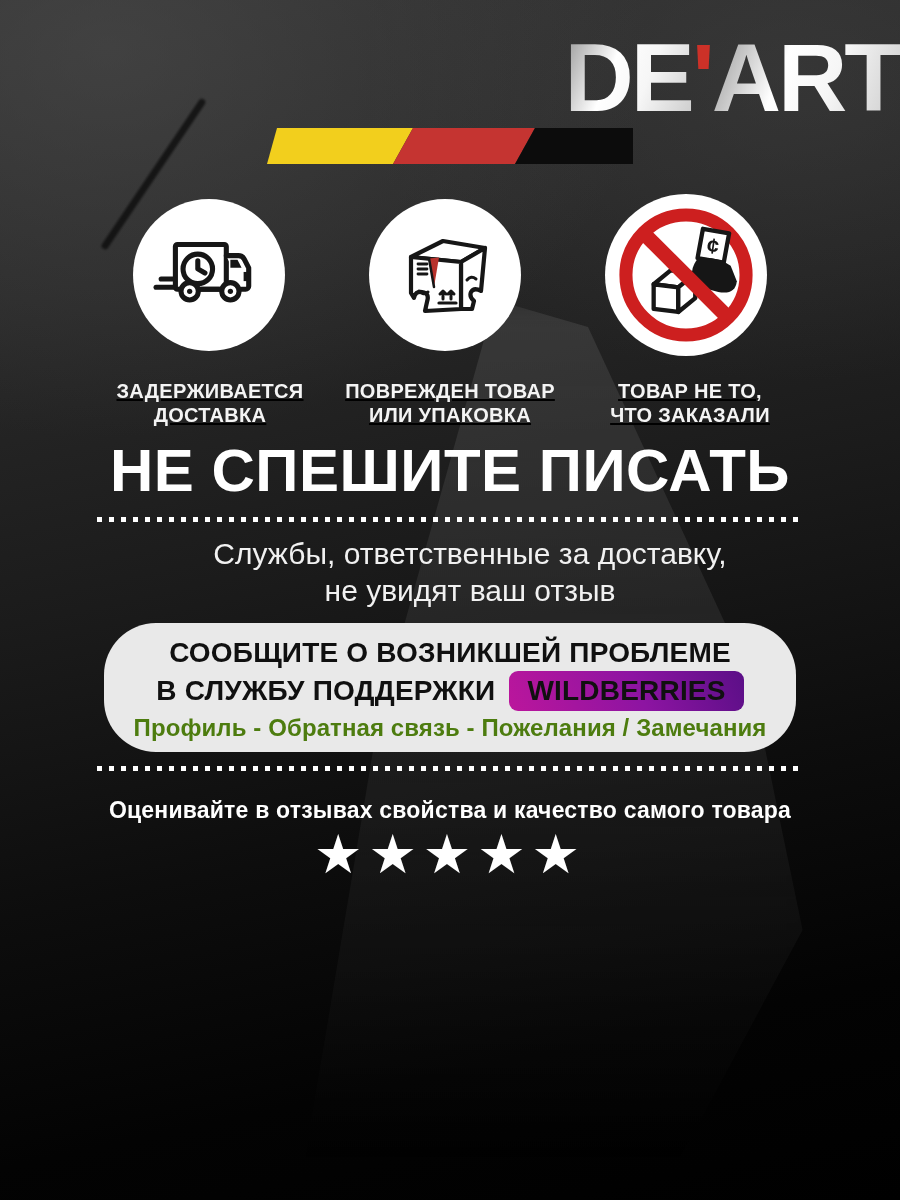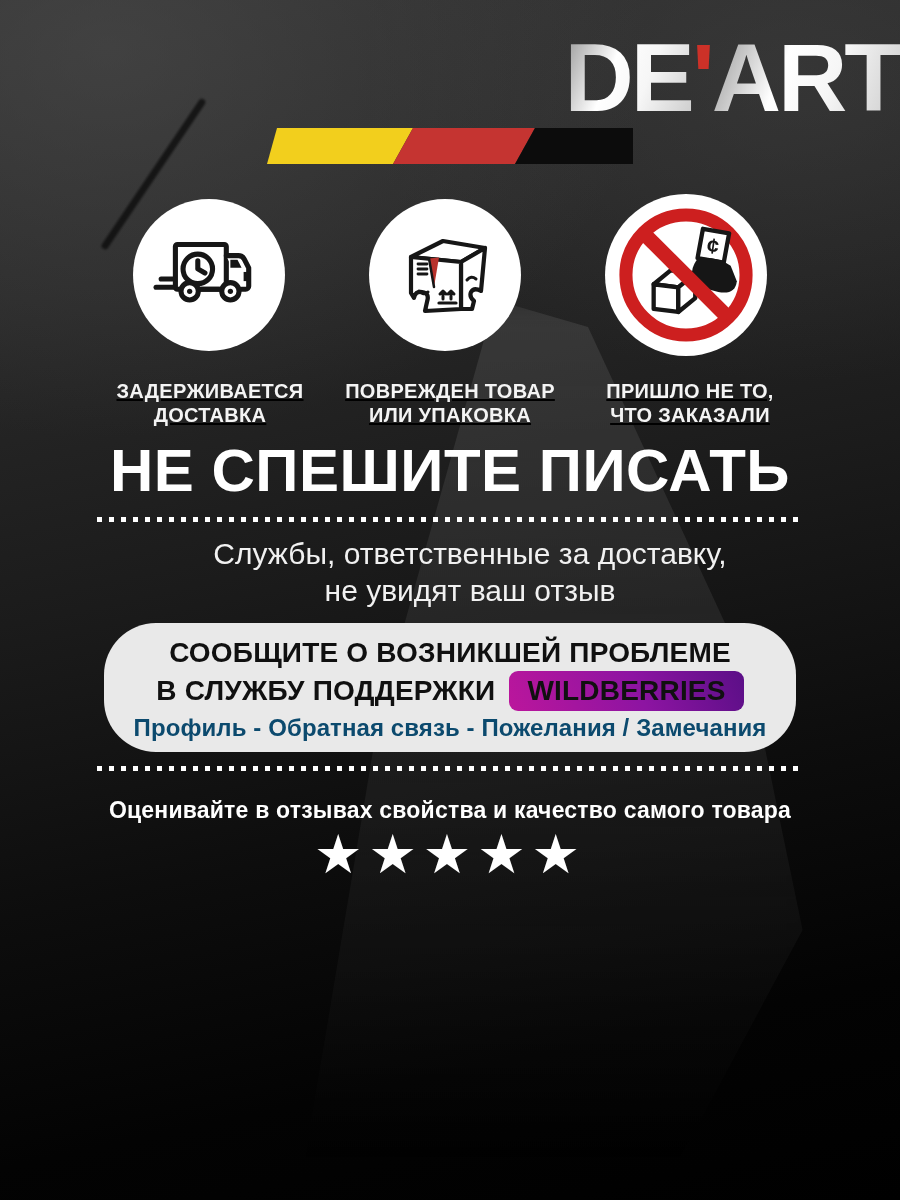--- a/index.html
+++ b/index.html
@@ -61,21 +61,21 @@
 
   
   .support{width:692px;margin:14px auto 0;background:#e9e9e9;border-radius:52px;
     padding:12px 14px 10px;box-sizing:border-box;text-align:center;}
   .support-l1{font-size:28px;font-weight:bold;color:#101010;line-height:1.25;letter-spacing:.2px;}
   .support-l2{display:flex;align-items:center;justify-content:center;gap:14px;margin-top:1px;}
   .support-l2 span{font-size:28px;font-weight:bold;color:#101010;letter-spacing:.2px;}
   .wb-badge{display:inline-flex;align-items:center;justify-content:center;height:40px;padding:0 18px;
     border-radius:9px;background:linear-gradient(68deg,#bb169c 0%,#8d14a2 55%,#5b0f87 100%);
     color:#fff;font-size:20px;font-weight:bold;letter-spacing:.5px;}
-  .support-l3{margin-top:3px;font-size:24px;font-weight:bold;color:#0c4a6e;letter-spacing:.1px;}
+  .support-l3{margin-top:3px;font-size:24px;font-weight:bold;color:#4d7c0f;letter-spacing:.1px;}
 
   
   .footer-note{margin-top:26px;text-align:center;color:#fff;font-size:23px;font-weight:bold;letter-spacing:.2px;}
   .stars{margin-top:4px;text-align:center;color:#fff;font-size:54px;letter-spacing:6px;
     font-family:"DejaVu Sans", sans-serif;line-height:1;}
 </style>
 </head>
 <body>
 
 <div class="canvas">
@@ -162,21 +162,21 @@
     <div class="labels-row">
       <div class="label">
         <div>ЗАДЕРЖИВАЕТСЯ</div>
         <div>ДОСТАВКА</div>
       </div>
       <div class="label">
         <div>ПОВРЕЖДЕН ТОВАР</div>
         <div>ИЛИ УПАКОВКА</div>
       </div>
       <div class="label">
-        <div>ПРИШЛО НЕ ТО,</div>
+        <div>ТОВАР НЕ ТО,</div>
         <div>ЧТО ЗАКАЗАЛИ</div>
       </div>
     </div>
 
     <div class="headline">
       <div>НЕ СПЕШИТЕ ПИСАТЬ</div>
     </div>
 
     <div class="dots"></div>
 

